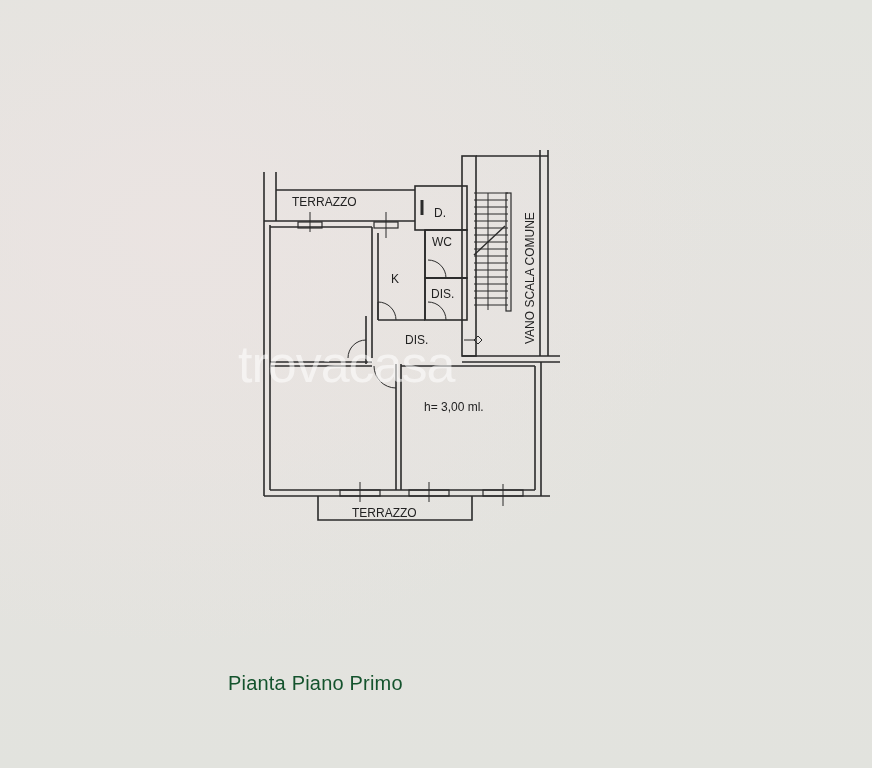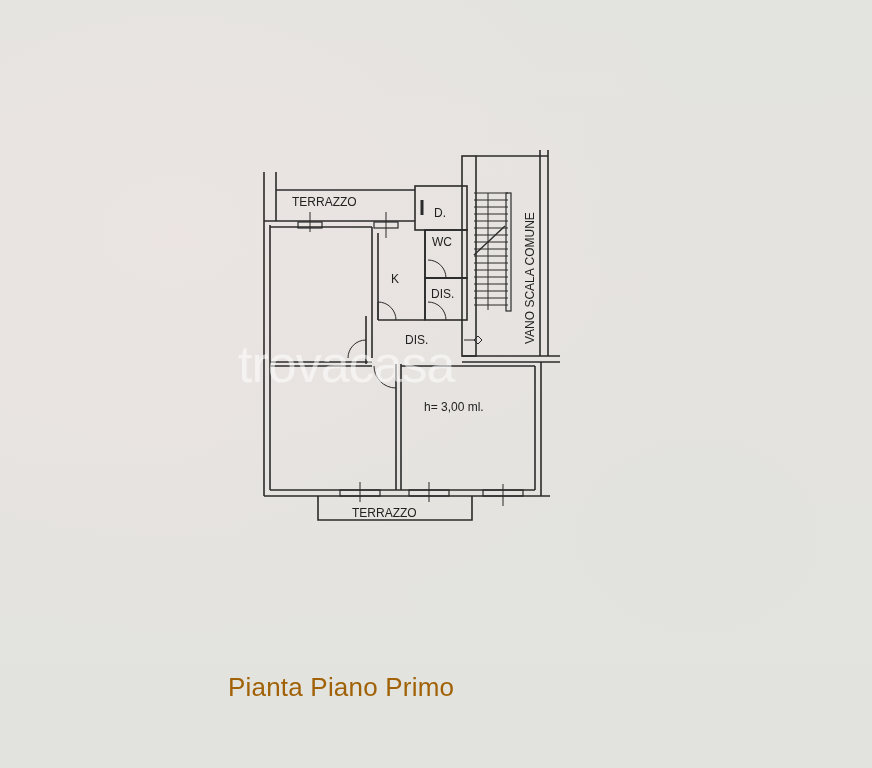--- a/index.html
+++ b/index.html
@@ -13,21 +13,21 @@
     position: absolute; inset: 0;
     background:
       radial-gradient(ellipse at 20% 30%, rgba(235,228,226,0.9) 0%, rgba(228,227,222,0) 55%),
       radial-gradient(ellipse at 80% 70%, rgba(226,227,222,0.7) 0%, rgba(226,227,222,0) 60%),
       linear-gradient(180deg, #e3e4df 0%, #e6e3e0 40%, #e2e3de 100%);
   }
   svg.plan { position: absolute; left: 0; top: 0; }
   .lbl { font-family: "Liberation Sans", sans-serif; fill: #222; font-size: 12px; }
   .caption {
     position: absolute; left: 228px; top: 672px;
-    font-size: 26px; color: #a16207;
+    font-size: 20px; color: #14532d;
     font-family: "Liberation Sans", sans-serif;
     letter-spacing: 0.2px;
   }
   .wm {
     position: absolute; left: 238px; top: 338px;
     font-size: 52px; color: rgba(255,255,255,0.55);
     font-family: "Liberation Sans", sans-serif;
     letter-spacing: -1px; line-height: 1;
   }
 </style>

